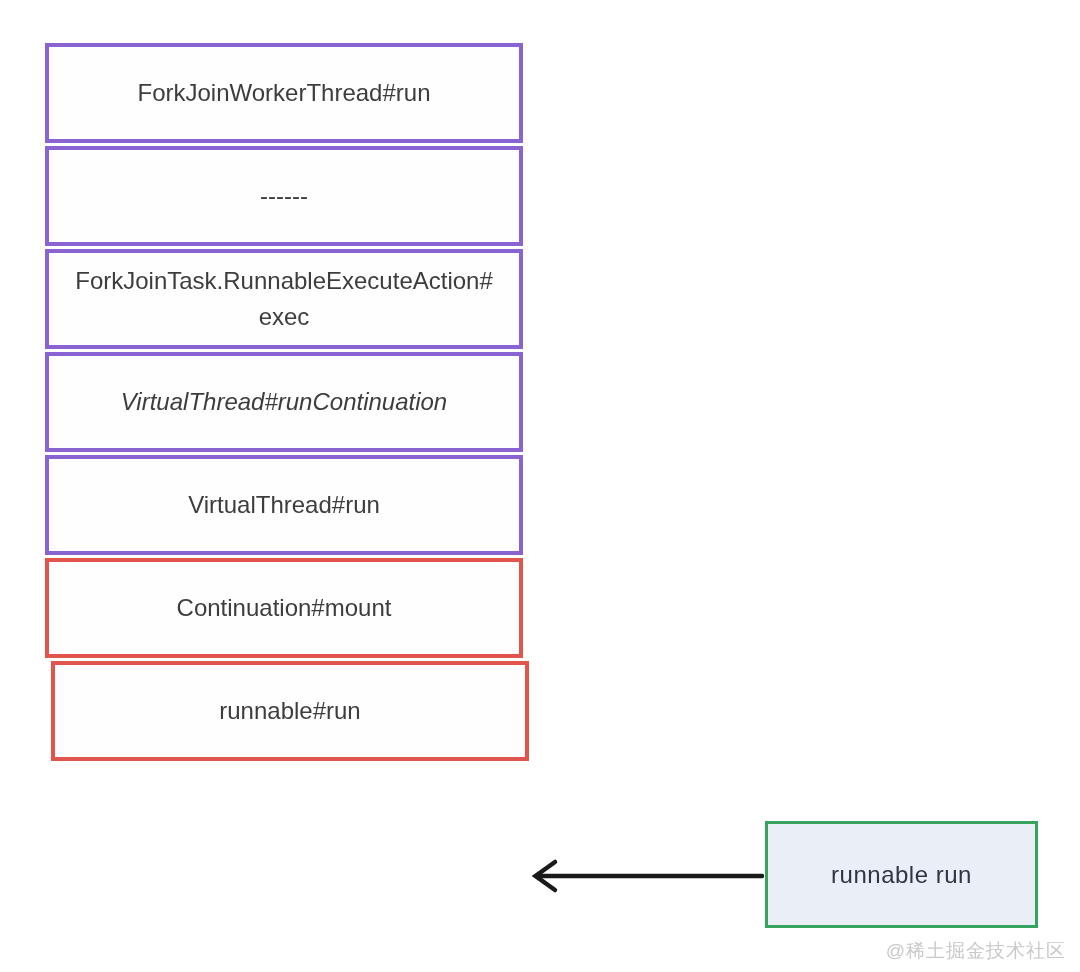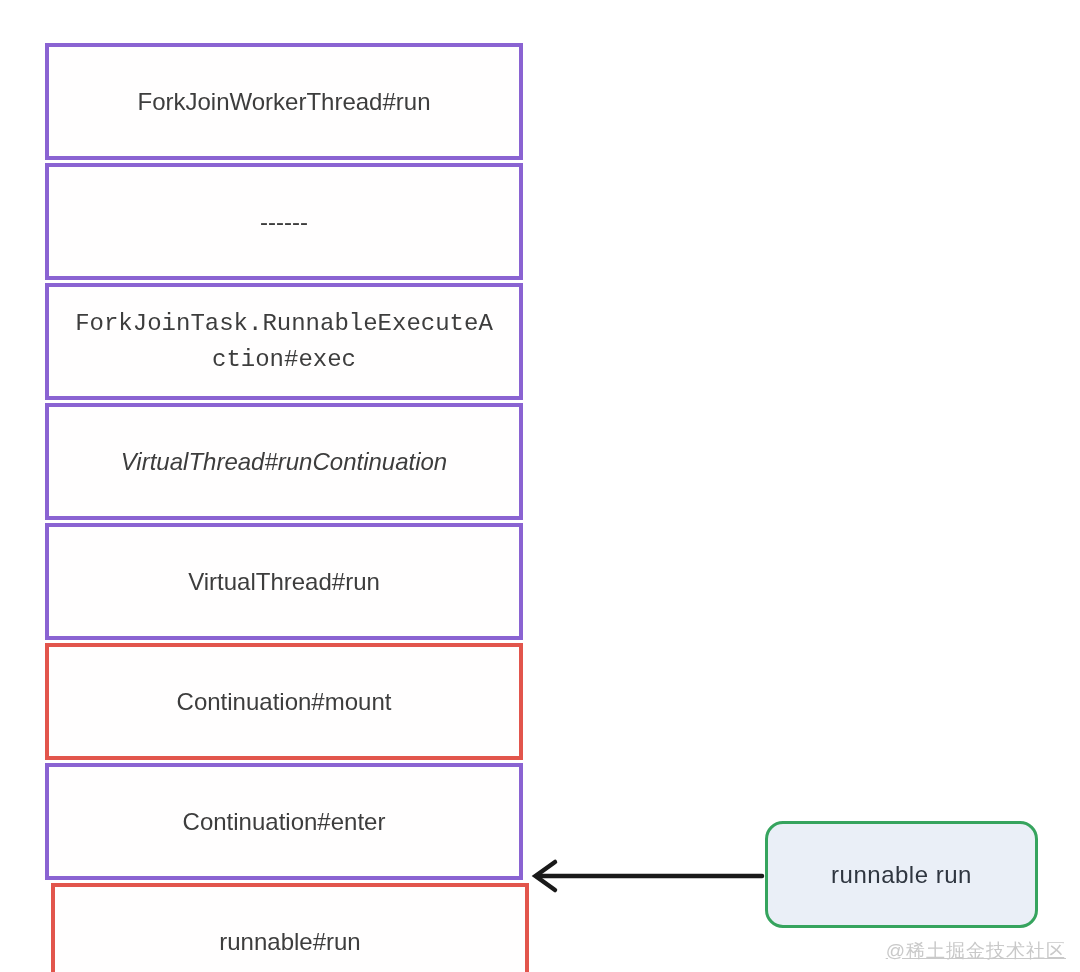--- a/index.html
+++ b/index.html
@@ -16,21 +16,21 @@
   }
   .stack {
     position: absolute;
     left: 45px;
     top: 43px;
     width: 478px;
   }
   .stack-box {
     box-sizing: border-box;
     width: 478px;
-    height: 117px;
+    height: 100px;
     margin-bottom: 3px;
     border: 4px solid #8a63d2;
     background: #fffefe;
     display: flex;
     align-items: center;
     justify-content: center;
     text-align: center;
     font-size: 24px;
     line-height: 1.5;
     color: #3d3d3d;
@@ -39,21 +39,21 @@
     word-break: break-word;
   }
   .callout {
     position: absolute;
     box-sizing: border-box;
     left: 765px;
     top: 821px;
     width: 273px;
     height: 107px;
     border: 3px solid #36a45e;
-    border-radius: 18px;
+    border-radius: 0;
     background: #eaeff7;
     display: flex;
     align-items: center;
     justify-content: center;
     font-size: 24px;
     color: #2f3640;
     letter-spacing: 0.5px;
   }
   .arrow {
     position: absolute;
@@ -69,47 +69,43 @@
     stroke-linecap: round;
     stroke-linejoin: miter;
   }
   .watermark {
     position: absolute;
     right: 14px;
     bottom: 8px;
     font-size: 19px;
     color: #c9c9c9;
     letter-spacing: 1px;
-    text-decoration: underline;
   }
 </style>
 </head>
 <body>
 
 <div class="stack" id="stack">
     <div class="stack-box" style="border-color: rgb(138, 99, 210);">
       <span>ForkJoinWorkerThread#run</span>
     </div>
     <div class="stack-box" style="border-color: rgb(138, 99, 210);">
       <span>------</span>
     </div>
-    <div class="stack-box" style="border-color: rgb(138, 99, 210); font-family: Liberation Mono, monospace;">
+    <div class="stack-box" style="border-color: rgb(138, 99, 210);">
       <span>ForkJoinTask.RunnableExecuteAction#exec</span>
     </div>
     <div class="stack-box" style="border-color: rgb(138, 99, 210); font-style: italic;">
       <span>VirtualThread#runContinuation</span>
     </div>
     <div class="stack-box" style="border-color: rgb(138, 99, 210);">
       <span>VirtualThread#run</span>
     </div>
     <div class="stack-box" style="border-color: rgb(226, 85, 76);">
       <span>Continuation#mount</span>
-    </div>
-    <div class="stack-box" style="border-color: rgb(138, 99, 210);">
-      <span>Continuation#enter</span>
     </div>
     <div class="stack-box" style="border-color: rgb(226, 85, 76); margin-left: 6px;">
       <span>runnable#run</span>
     </div>
   </div>
 
 <div class="callout" id="callout" style="border-color: rgb(54, 164, 94); background: rgb(234, 239, 247);">
   <span>runnable run</span>
 </div>
 

